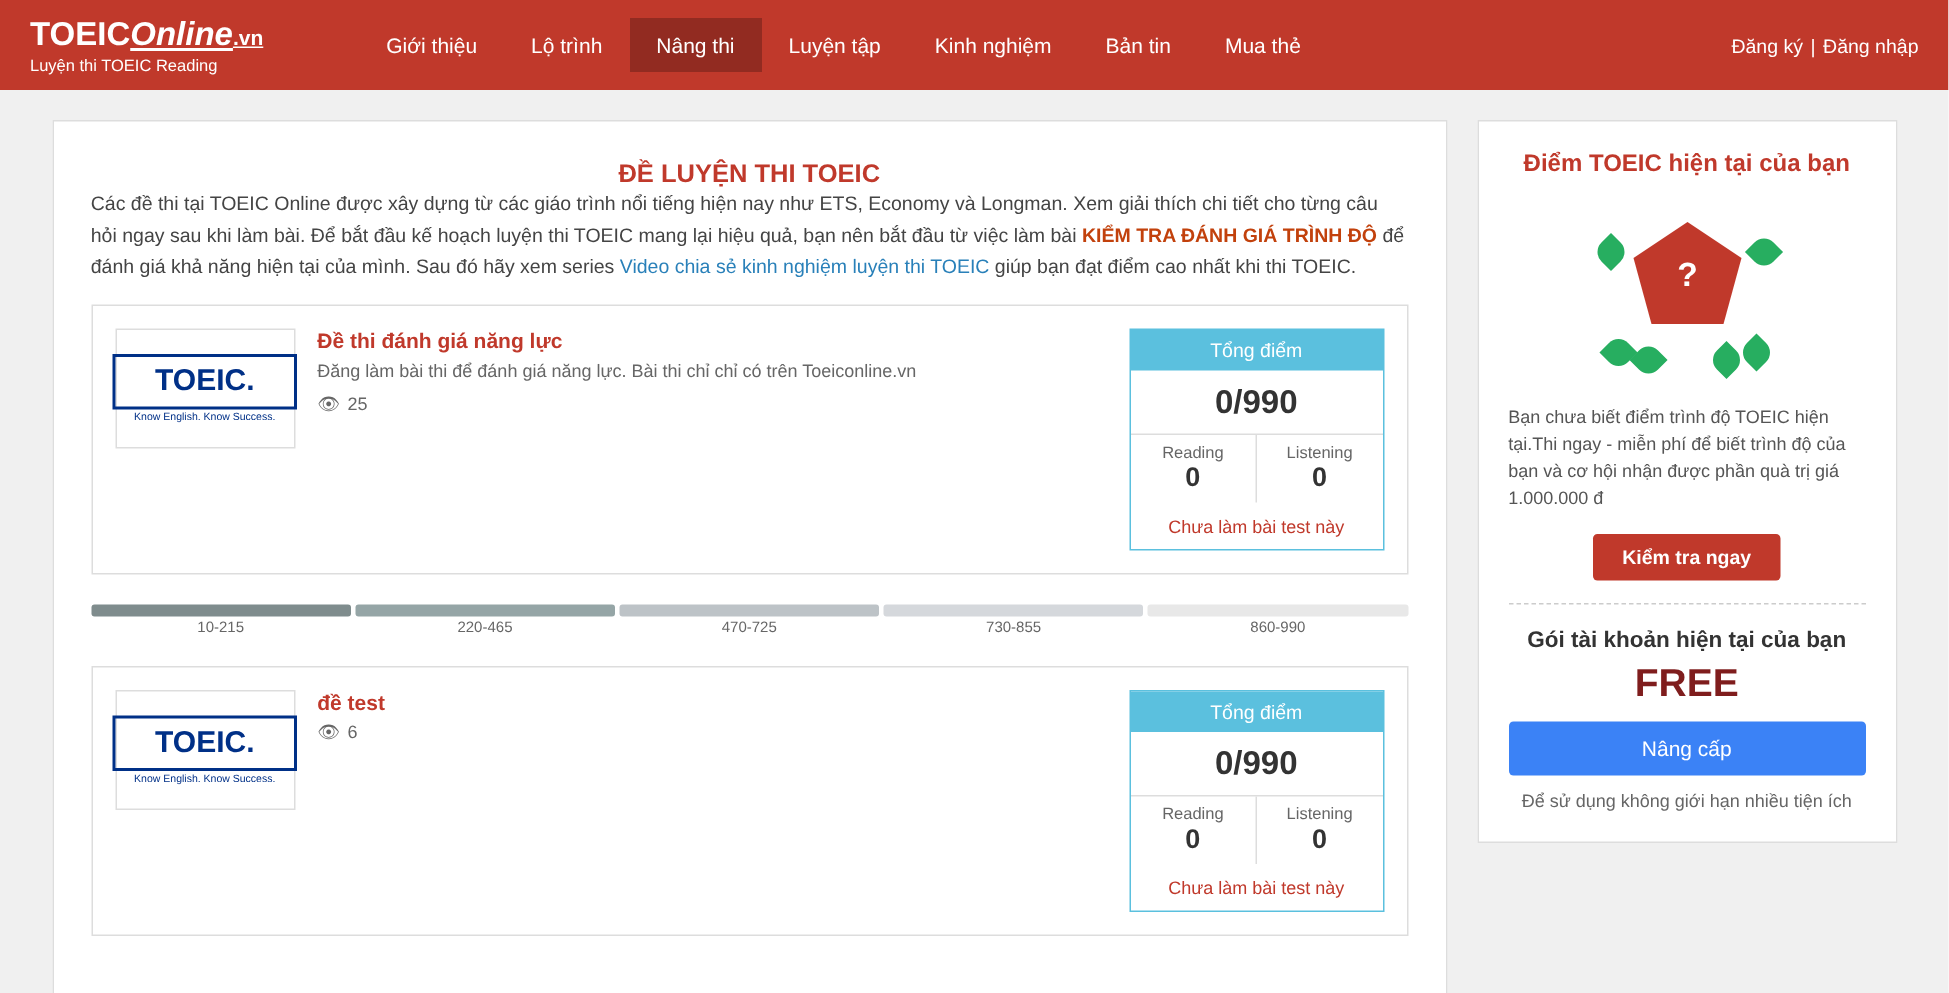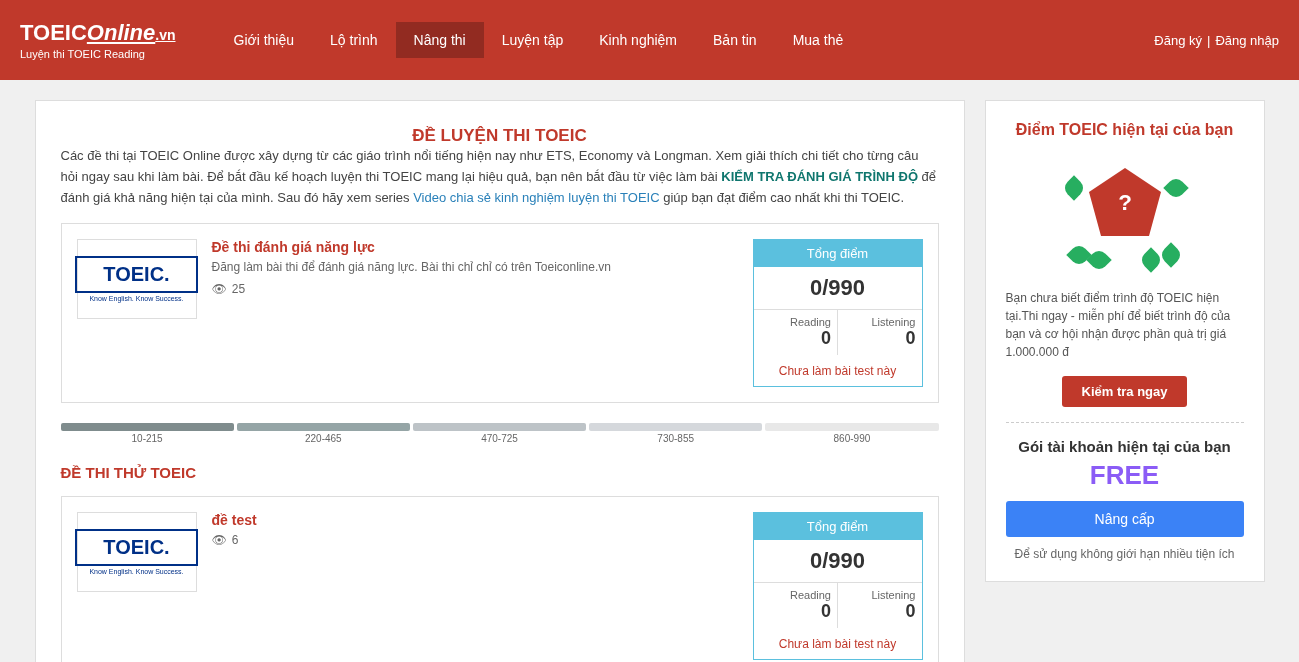--- a/index.html
+++ b/index.html
@@ -1,59 +1,59 @@
 <!DOCTYPE html>
 <html><head>
   <meta charset="utf-8">
   <style>
     * { margin: 0; padding: 0; box-sizing: border-box; }
     body { font-family: Arial, sans-serif; font-size: 13px; background: #f0f0f0; color: #333; }
 
     
-    .header { background: #c0392b; padding: 0 20px; display: flex; align-items: center; height: 80px; }
+    .header { background: #c0392b; padding: 0 20px; display: flex; align-items: center; height: 60px; gap: 24px; }
     .logo-area { margin-right: 40px; }
     .logo-text { font-size: 22px; font-weight: bold; color: white; }
     .logo-text span { font-style: italic; text-decoration: underline; }
     .logo-sub { font-size: 11px; color: white; margin-top: 2px; }
     nav { display: flex; align-items: center; gap: 0; flex: 1; }
     .nav-item { color: white; text-decoration: none; padding: 10px 18px; font-size: 14px; cursor: pointer; white-space: nowrap; }
     .nav-item.active { background: #922b21; }
     .nav-right { margin-left: auto; display: flex; align-items: center; gap: 5px; color: white; font-size: 13px; }
     .nav-right a { color: white; text-decoration: none; }
     .nav-divider { color: white; }
 
     
     .main-container { max-width: 1260px; margin: 20px auto; display: flex; gap: 20px; padding: 0 15px; }
     .content-area { flex: 1; background: white; padding: 25px; border: 1px solid #ddd; }
     .sidebar { width: 280px; }
 
     
     .section-title { color: #c0392b; font-size: 17px; font-weight: bold; text-align: center; }
 
     .intro-text { font-size: 13px; line-height: 1.6; color: #444; margin-bottom: 15px; }
-    .intro-text .highlight-red { color: #0f766e; font-weight: bold; }
+    .intro-text .highlight-red { color: #c2410c; font-weight: bold; }
     .intro-text .highlight-blue { color: #2980b9; }
 
     
     .test-card { border: 1px solid #ddd; margin-bottom: 20px; padding: 15px; display: flex; align-items: flex-start; gap: 15px; }
     .test-image { width: 120px; height: 80px; border: 1px solid #ddd; display: flex; align-items: center; justify-content: center; flex-shrink: 0; background: white; }
     .toeic-logo { font-size: 20px; font-weight: bold; color: #003087; border: 2px solid #003087; padding: 5px 26px; }
     .toeic-logo-sub { font-size: 7px; color: #003087; text-align: center; margin-top: 2px; }
     .test-info { flex: 1; }
     .test-info-title { color: #c0392b; font-weight: bold; font-size: 14px; margin-bottom: 5px; cursor: pointer; }
     .test-info-desc { font-size: 12px; color: #666; margin-bottom: 8px; }
     .test-views { font-size: 12px; color: #666; display: flex; align-items: center; gap: 5px; }
 
     
     .score-panel { width: 170px; flex-shrink: 0; border: 1px solid #5bc0de; background: white; }
     .score-header { background: #5bc0de; color: white; text-align: center; padding: 6px; font-size: 13px; }
     .score-total { text-align: center; padding: 8px; border-bottom: 1px solid #ddd; }
     .score-total .score-val { font-size: 22px; font-weight: bold; color: #333; }
     .score-breakdown { display: flex; }
-    .score-part { flex: 1; text-align: right; padding: 6px; border-right: 1px solid #ddd; }
+    .score-part { flex: 1; text-align: center; padding: 6px; border-right: 1px solid #ddd; }
     .score-part:last-child { border-right: none; }
     .score-part-label { font-size: 11px; color: #666; }
     .score-part-val { font-size: 18px; font-weight: bold; }
     .score-action { text-align: center; padding: 8px; }
     .btn-not-done { color: #c0392b; font-size: 12px; cursor: pointer; border: none; background: none; }
 
     
     .score-ranges { display: flex; gap: 3px; margin-top: 10px; }
     .score-range { flex: 1; height: 8px; border-radius: 2px; background: #ccc; cursor: pointer; }
     .score-range:nth-child(1) { background: #7f8c8d; }
@@ -80,21 +80,21 @@
     .leaf.br { bottom: 10px; right: 5px; transform: rotate(135deg); }
     .leaf.bl2 { bottom: 5px; left: 25px; transform: rotate(-135deg); }
     .leaf.br2 { bottom: 5px; right: 25px; transform: rotate(135deg); }
 
     .sidebar-desc { font-size: 12px; color: #555; line-height: 1.5; margin-bottom: 15px; text-align: left; }
     .btn-check { background: #c0392b; color: white; border: none; padding: 8px 20px; border-radius: 3px; cursor: pointer; font-size: 13px; font-weight: bold; }
 
     .sidebar-divider { border: none; border-top: 1px dashed #ccc; margin: 15px 0; }
 
     .sidebar-pkg-title { font-size: 15px; font-weight: bold; color: #333; margin-bottom: 5px; }
-    .sidebar-free { font-size: 26px; font-weight: bold; color: #8b5cf6; margin-bottom: 10px; }
+    .sidebar-free { font-size: 26px; font-weight: bold; color: #7f1d1d; margin-bottom: 10px; }
     .btn-upgrade { background: #3b82f6; color: white; border: none; padding: 10px 25px; border-radius: 3px; cursor: pointer; font-size: 14px; font-weight: normal; display: block; width: 100%; margin-bottom: 10px; }
     .sidebar-pkg-desc { font-size: 12px; color: #666; }
 
     .test-section-wrapper { margin-bottom: 20px; }
   </style>
 </head>
 <body>
 
 <div class="header">
   <div class="logo-area">
@@ -174,21 +174,20 @@
       </div>
       <div class="score-range-labels">
         <div class="score-range-label">10-215</div>
         <div class="score-range-label">220-465</div>
         <div class="score-range-label">470-725</div>
         <div class="score-range-label">730-855</div>
         <div class="score-range-label">860-990</div>
       </div>
     </div>
 
-    <div class="section-subtitle">ĐỀ THI THỬ TOEIC</div>
 
     <div class="test-section-wrapper">
       <div class="test-card">
         <div class="test-image">
           <div>
             <div class="toeic-logo">TOEIC.</div>
             <div class="toeic-logo-sub">Know English. Know Success.</div>
           </div>
         </div>
         <div class="test-info">

